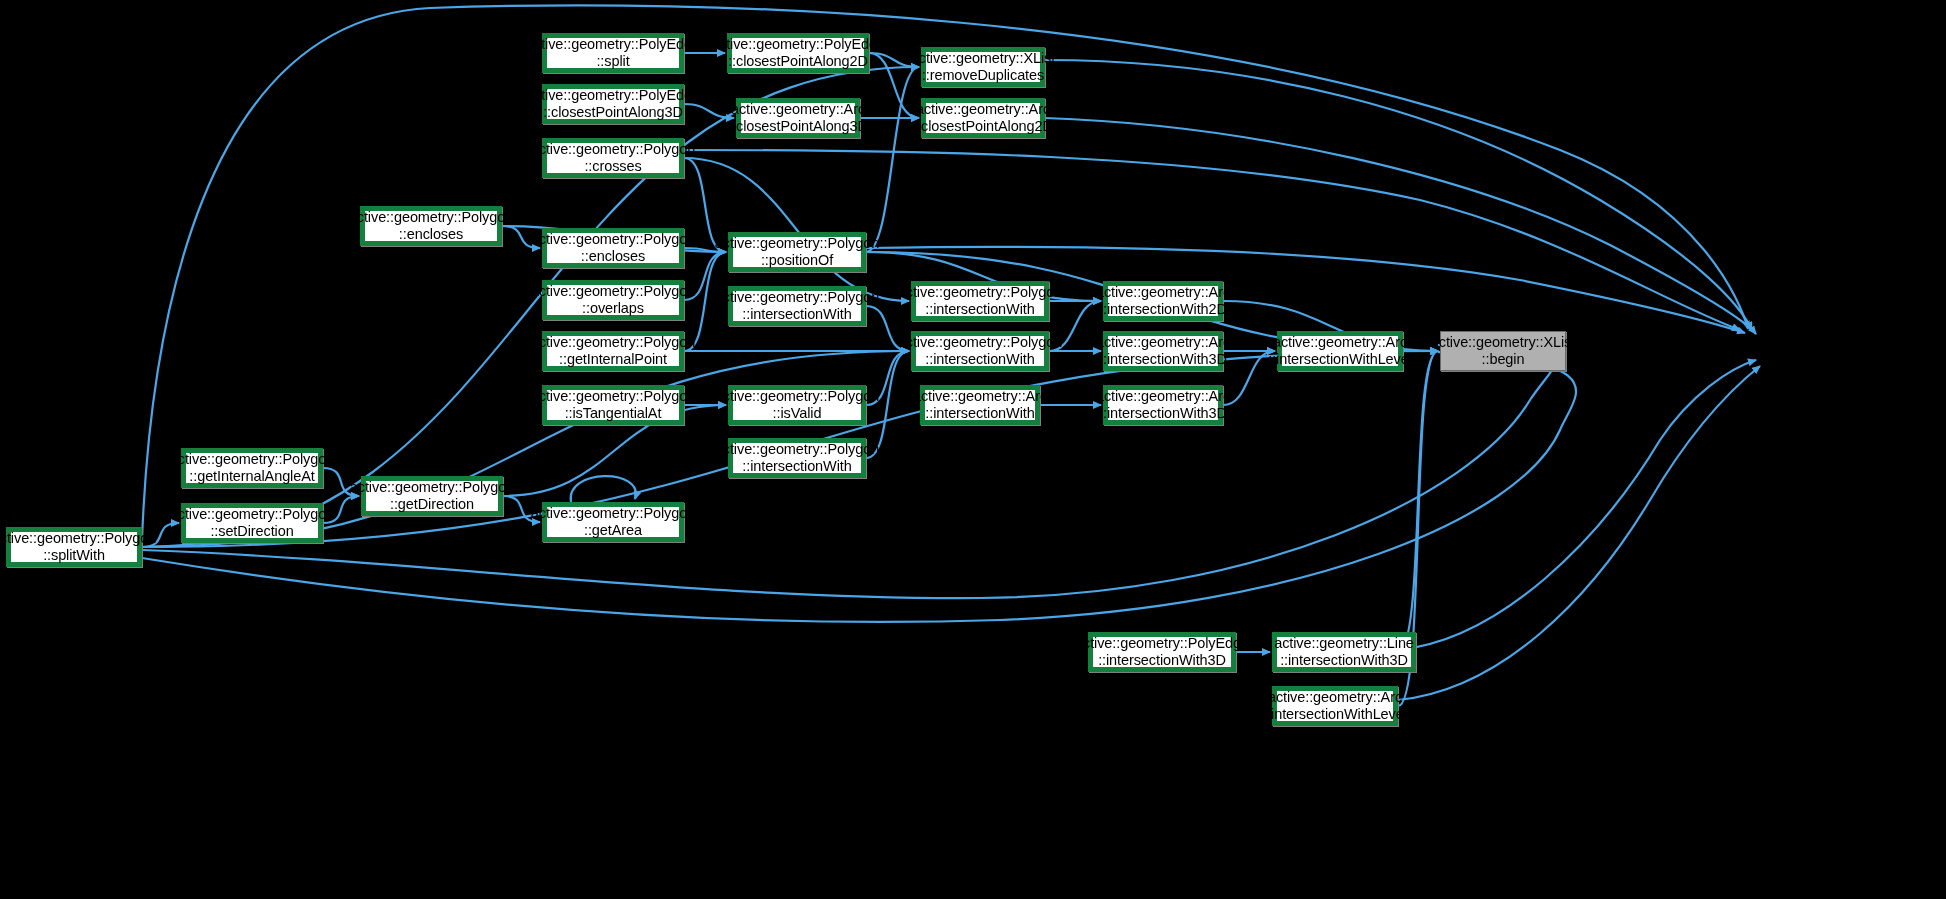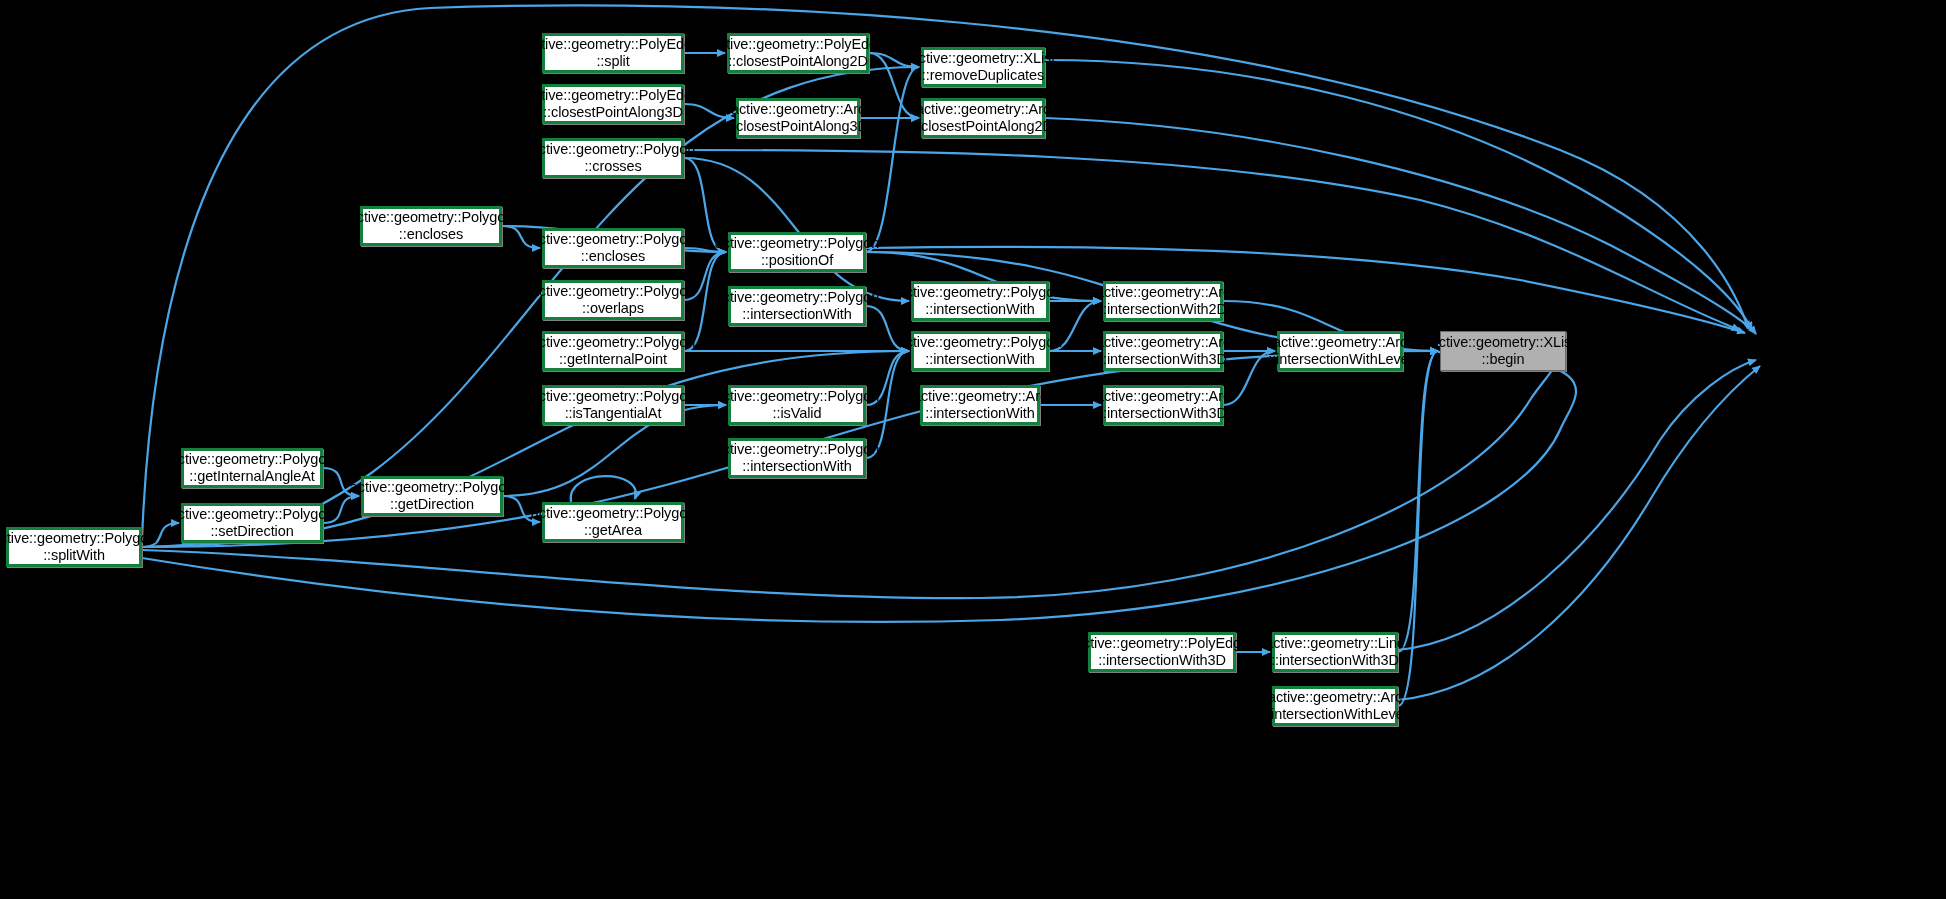--- a/index.html
+++ b/index.html
@@ -1,20 +1,20 @@
 <!DOCTYPE html>
 <html><head>
 <meta charset="utf-8">
 <title>Call Graph</title>
 <style>
   html,body{margin:0;padding:0;background:#000;}
   #canvas{position:relative;width:1946px;height:899px;background:#000;overflow:hidden;
           font-family:"Liberation Sans","DejaVu Sans",sans-serif;}
   svg.edges{position:absolute;left:0;top:0;width:1946px;height:899px;pointer-events:none;}
-  .node{position:absolute;box-sizing:border-box;background:#ffffff;border:3px solid #15803d;
+  .node{position:absolute;box-sizing:border-box;background:#ffffff;border:5px solid #15803d;
         box-shadow:1px 1px 0 0 #808080;display:flex;align-items:center;justify-content:center;
         text-align:center;color:#000;font-size:14.5px;line-height:17px;letter-spacing:-0.1px;}
   .node.target{background:#b0b0b0;border:1px solid #6a6a6a;}
   .node span{display:block;white-space:pre-line;}
 </style>
 </head>
 <body>
 
 <div id="canvas">
   <svg class="edges" viewBox="0 0 1946 899">
@@ -189,21 +189,21 @@
 ::getArea</span>
       </div>
       <div class="node" style="left: 6px; top: 527px; width: 136px; height: 40px;">
         <span>active::geometry::Polygon
 ::splitWith</span>
       </div>
       <div class="node" style="left: 1088px; top: 632px; width: 148px; height: 40px;">
         <span>active::geometry::PolyEdge
 ::intersectionWith3D</span>
       </div>
-      <div class="node" style="left: 1272px; top: 632px; width: 126px; height: 40px;">
+      <div class="node" style="left: 1272px; top: 632px; width: 144px; height: 40px;">
         <span>active::geometry::Line
 ::intersectionWith3D</span>
       </div>
       <div class="node" style="left: 1272px; top: 686px; width: 126px; height: 40px;">
         <span>active::geometry::Arc
 ::intersectionWithLevel</span>
       </div>
     </div>
 </div>
 

